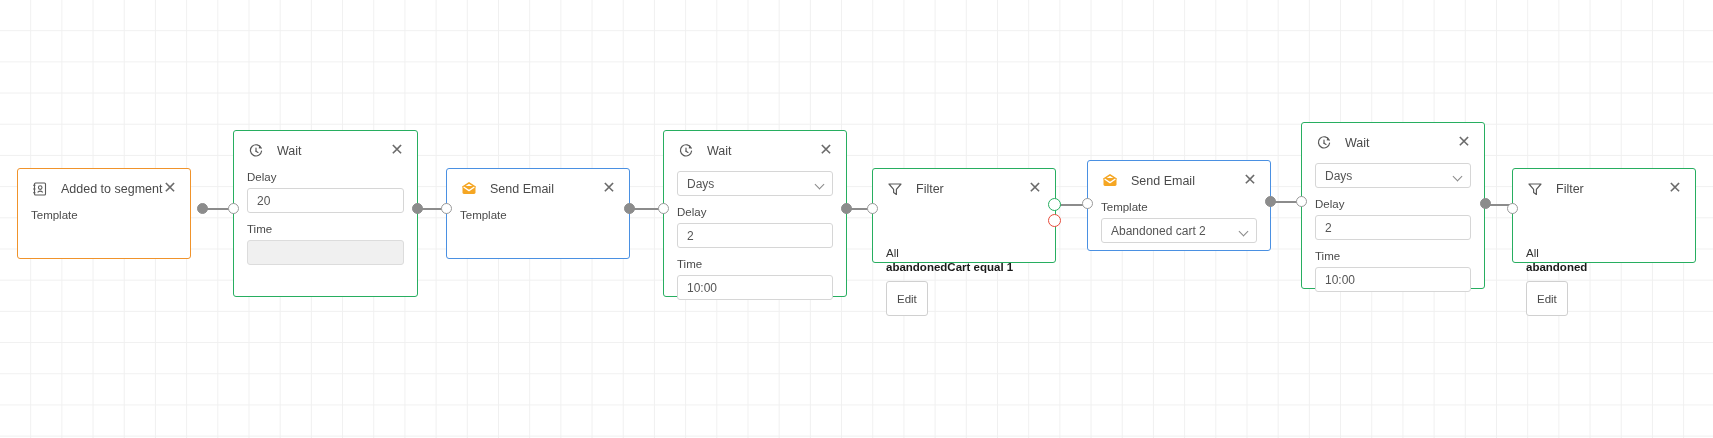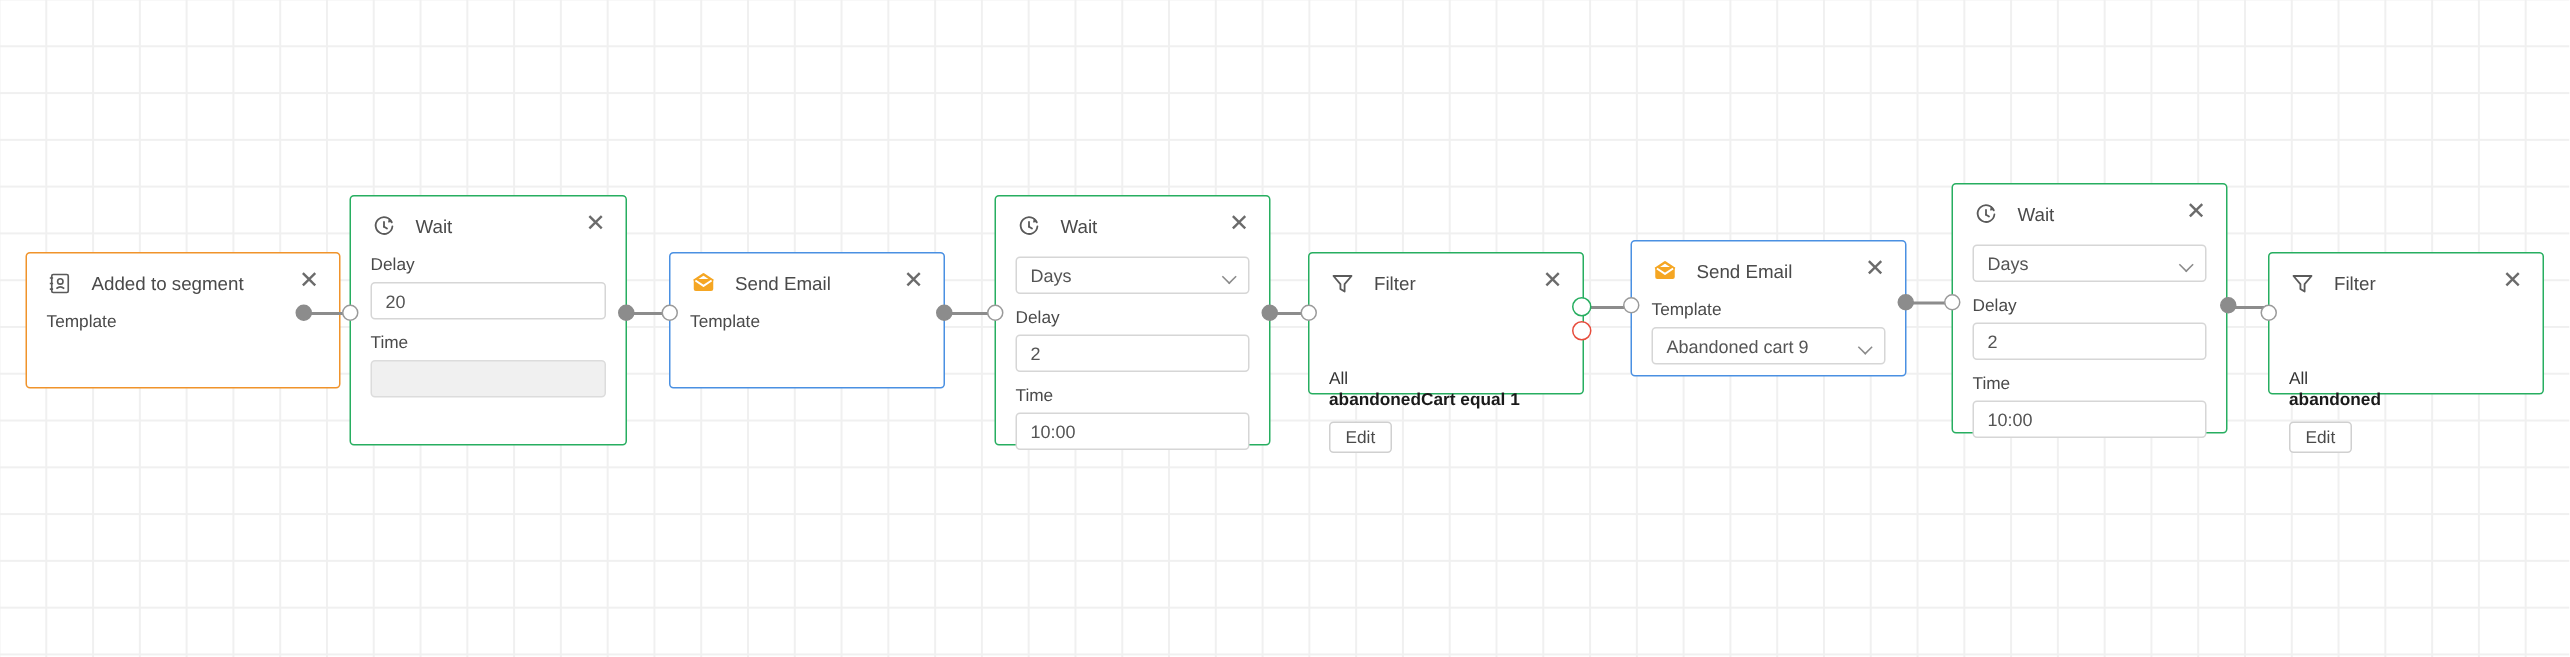--- a/index.html
+++ b/index.html
@@ -105,21 +105,21 @@
   .filter-expr {
     font-size: 11.5px;
     color: #1a1a1a;
     font-weight: bold;
     margin-bottom: 8px;
     white-space: nowrap;
   }
   .btn-edit {
     display: inline-flex;
     align-items: center; justify-content: center;
-    height: 21px;
+    height: 35px;
     padding: 0 10px;
     font-size: 11.5px;
     color: #4a4a4a;
     background: #ffffff;
     border: 1px solid #d0d0d0;
     border-radius: 3px;
     cursor: pointer;
     text-align: center;
   }
 
@@ -173,21 +173,21 @@
 <div id="canvas">
 
   <div class="edge" style="left:203px; top:208px; width:32px;"></div>
   <div class="edge" style="left:418px; top:208px; width:30px;"></div>
   <div class="edge" style="left:630px; top:208px; width:34px;"></div>
   <div class="edge" style="left:847px; top:208px; width:28px;"></div>
   <div class="edge" style="left:1060px; top:204px; width:28px;"></div>
   <div class="edge" style="left:1272px; top:201px; width:32px;"></div>
   <div class="edge" style="left:1486px; top:204px; width:28px;"></div>
 
-  <div class="node accent-orange" style="left:17px; top:168px; width:210px; height:91px;">
+  <div class="node accent-orange" style="left:17px; top:168px; width:174px; height:91px;">
     <div class="node-head">
       <span class="node-icon">
         <svg width="16" height="16" viewBox="0 0 16 16">
           <rect x="2.5" y="2" width="11" height="12" rx="1" fill="none" stroke="#5a5a5a" stroke-width="1.1"></rect>
           <line x1="1.2" y1="4.3" x2="3.4" y2="4.3" stroke="#5a5a5a" stroke-width="1.1"></line>
           <line x1="1.2" y1="8" x2="3.4" y2="8" stroke="#5a5a5a" stroke-width="1.1"></line>
           <line x1="1.2" y1="11.7" x2="3.4" y2="11.7" stroke="#5a5a5a" stroke-width="1.1"></line>
           <circle cx="8.2" cy="6.6" r="1.8" fill="none" stroke="#5a5a5a" stroke-width="1.1"></circle>
           <path d="M5.6 11.4 q2.6 -2.4 5.2 0" fill="none" stroke="#5a5a5a" stroke-width="1.1"></path>
         </svg>
@@ -283,21 +283,21 @@
         <svg width="16" height="16" viewBox="0 0 16 16">
           <rect x="1.5" y="5" width="13" height="8" rx="1.4" fill="#f5a623"></rect>
           <path d="M1.5 6.2 L8 1.8 L14.5 6.2" fill="none" stroke="#f5a623" stroke-width="1.5" stroke-linejoin="round"></path>
           <path d="M2.6 6.0 L8 9.6 L13.4 6.0" fill="none" stroke="#ffffff" stroke-width="1.3" stroke-linejoin="round"></path>
         </svg>
       </span>
       <span class="node-title">Send Email</span>
       <span class="node-close">✕</span>
     </div>
     <div class="field-label">Template</div>
-    <div class="control select">Abandoned cart 9</div>
+    <div class="control select">Abandoned cart 2</div>
   </div>
   <div class="handle-tgt" style="left:1082px; top:198px;"></div>
   <div class="handle-src" style="left:1265px; top:196px;"></div>
 
   <div class="node accent-green" style="left:1301px; top:122px; width:184px; height:167px;">
     <div class="node-head">
       <span class="node-icon">
         <svg width="16" height="16" viewBox="0 0 16 16">
           <path d="M13.2 5.2 A5.6 5.6 0 1 0 13.6 8" fill="none" stroke="#5a5a5a" stroke-width="1.2" stroke-linecap="round"></path>
           <path d="M11.3 2.2 L13.6 5.0 L10.7 5.4 Z" fill="#5a5a5a"></path>

